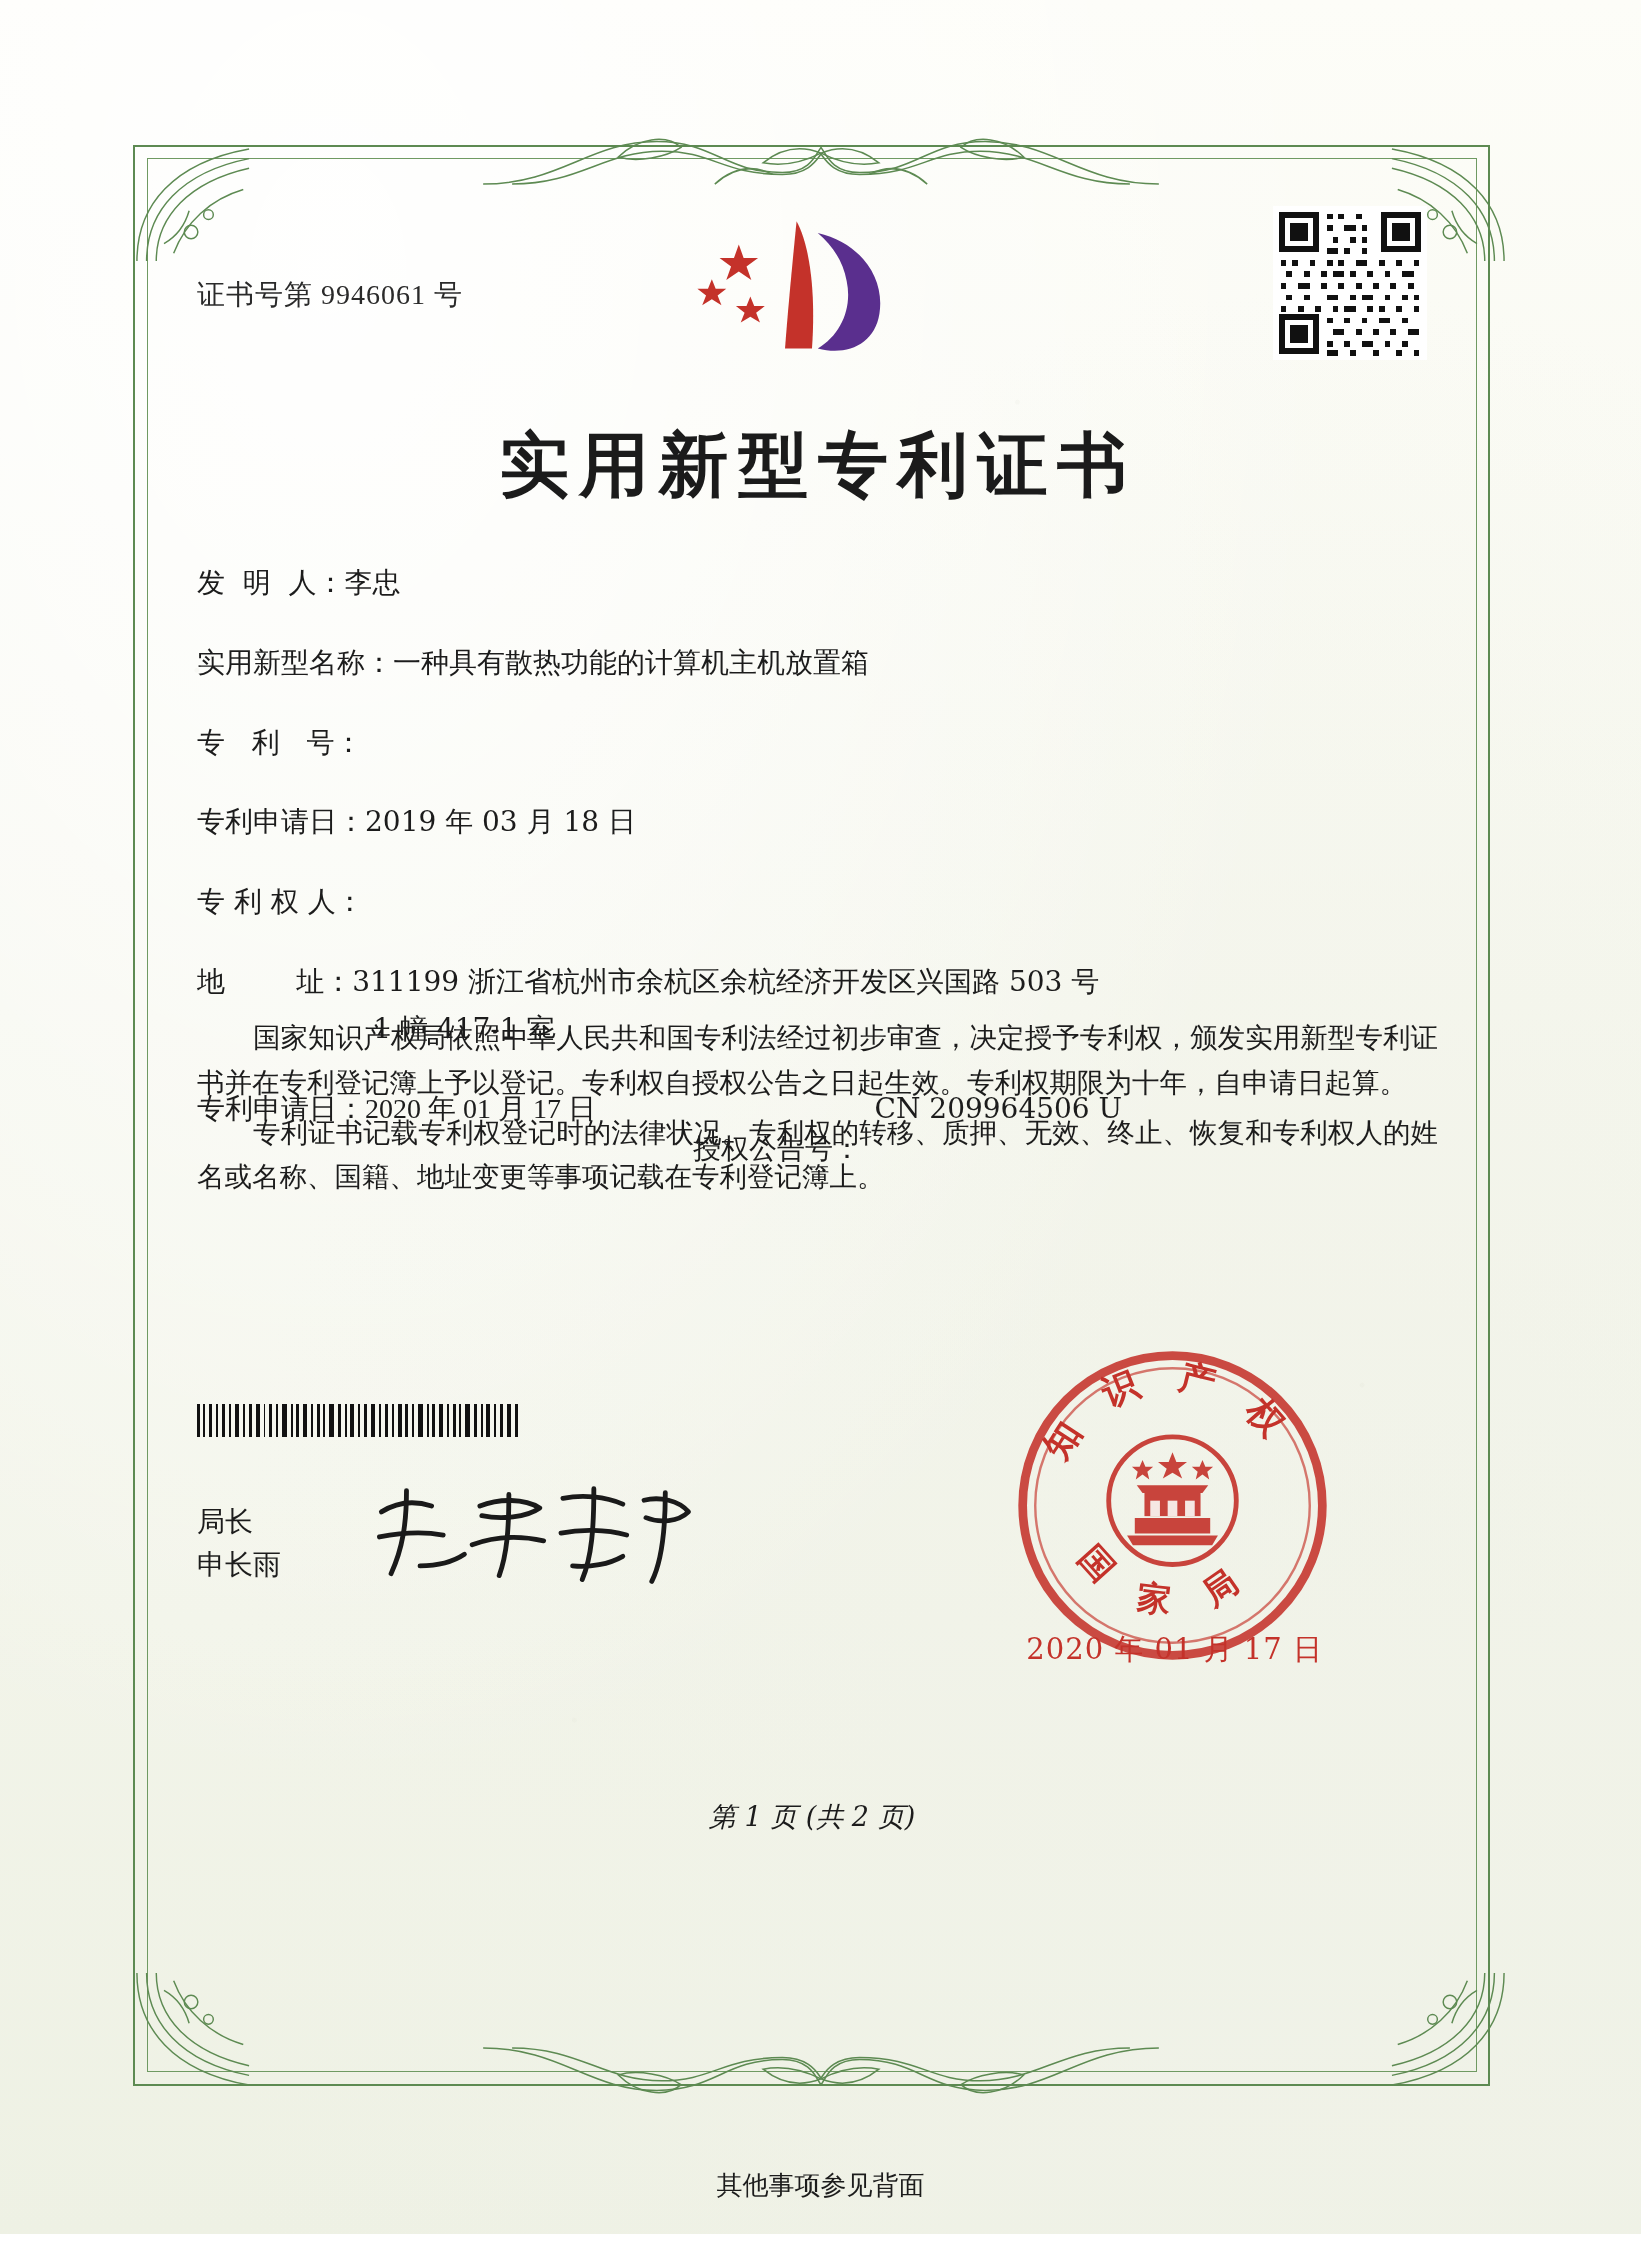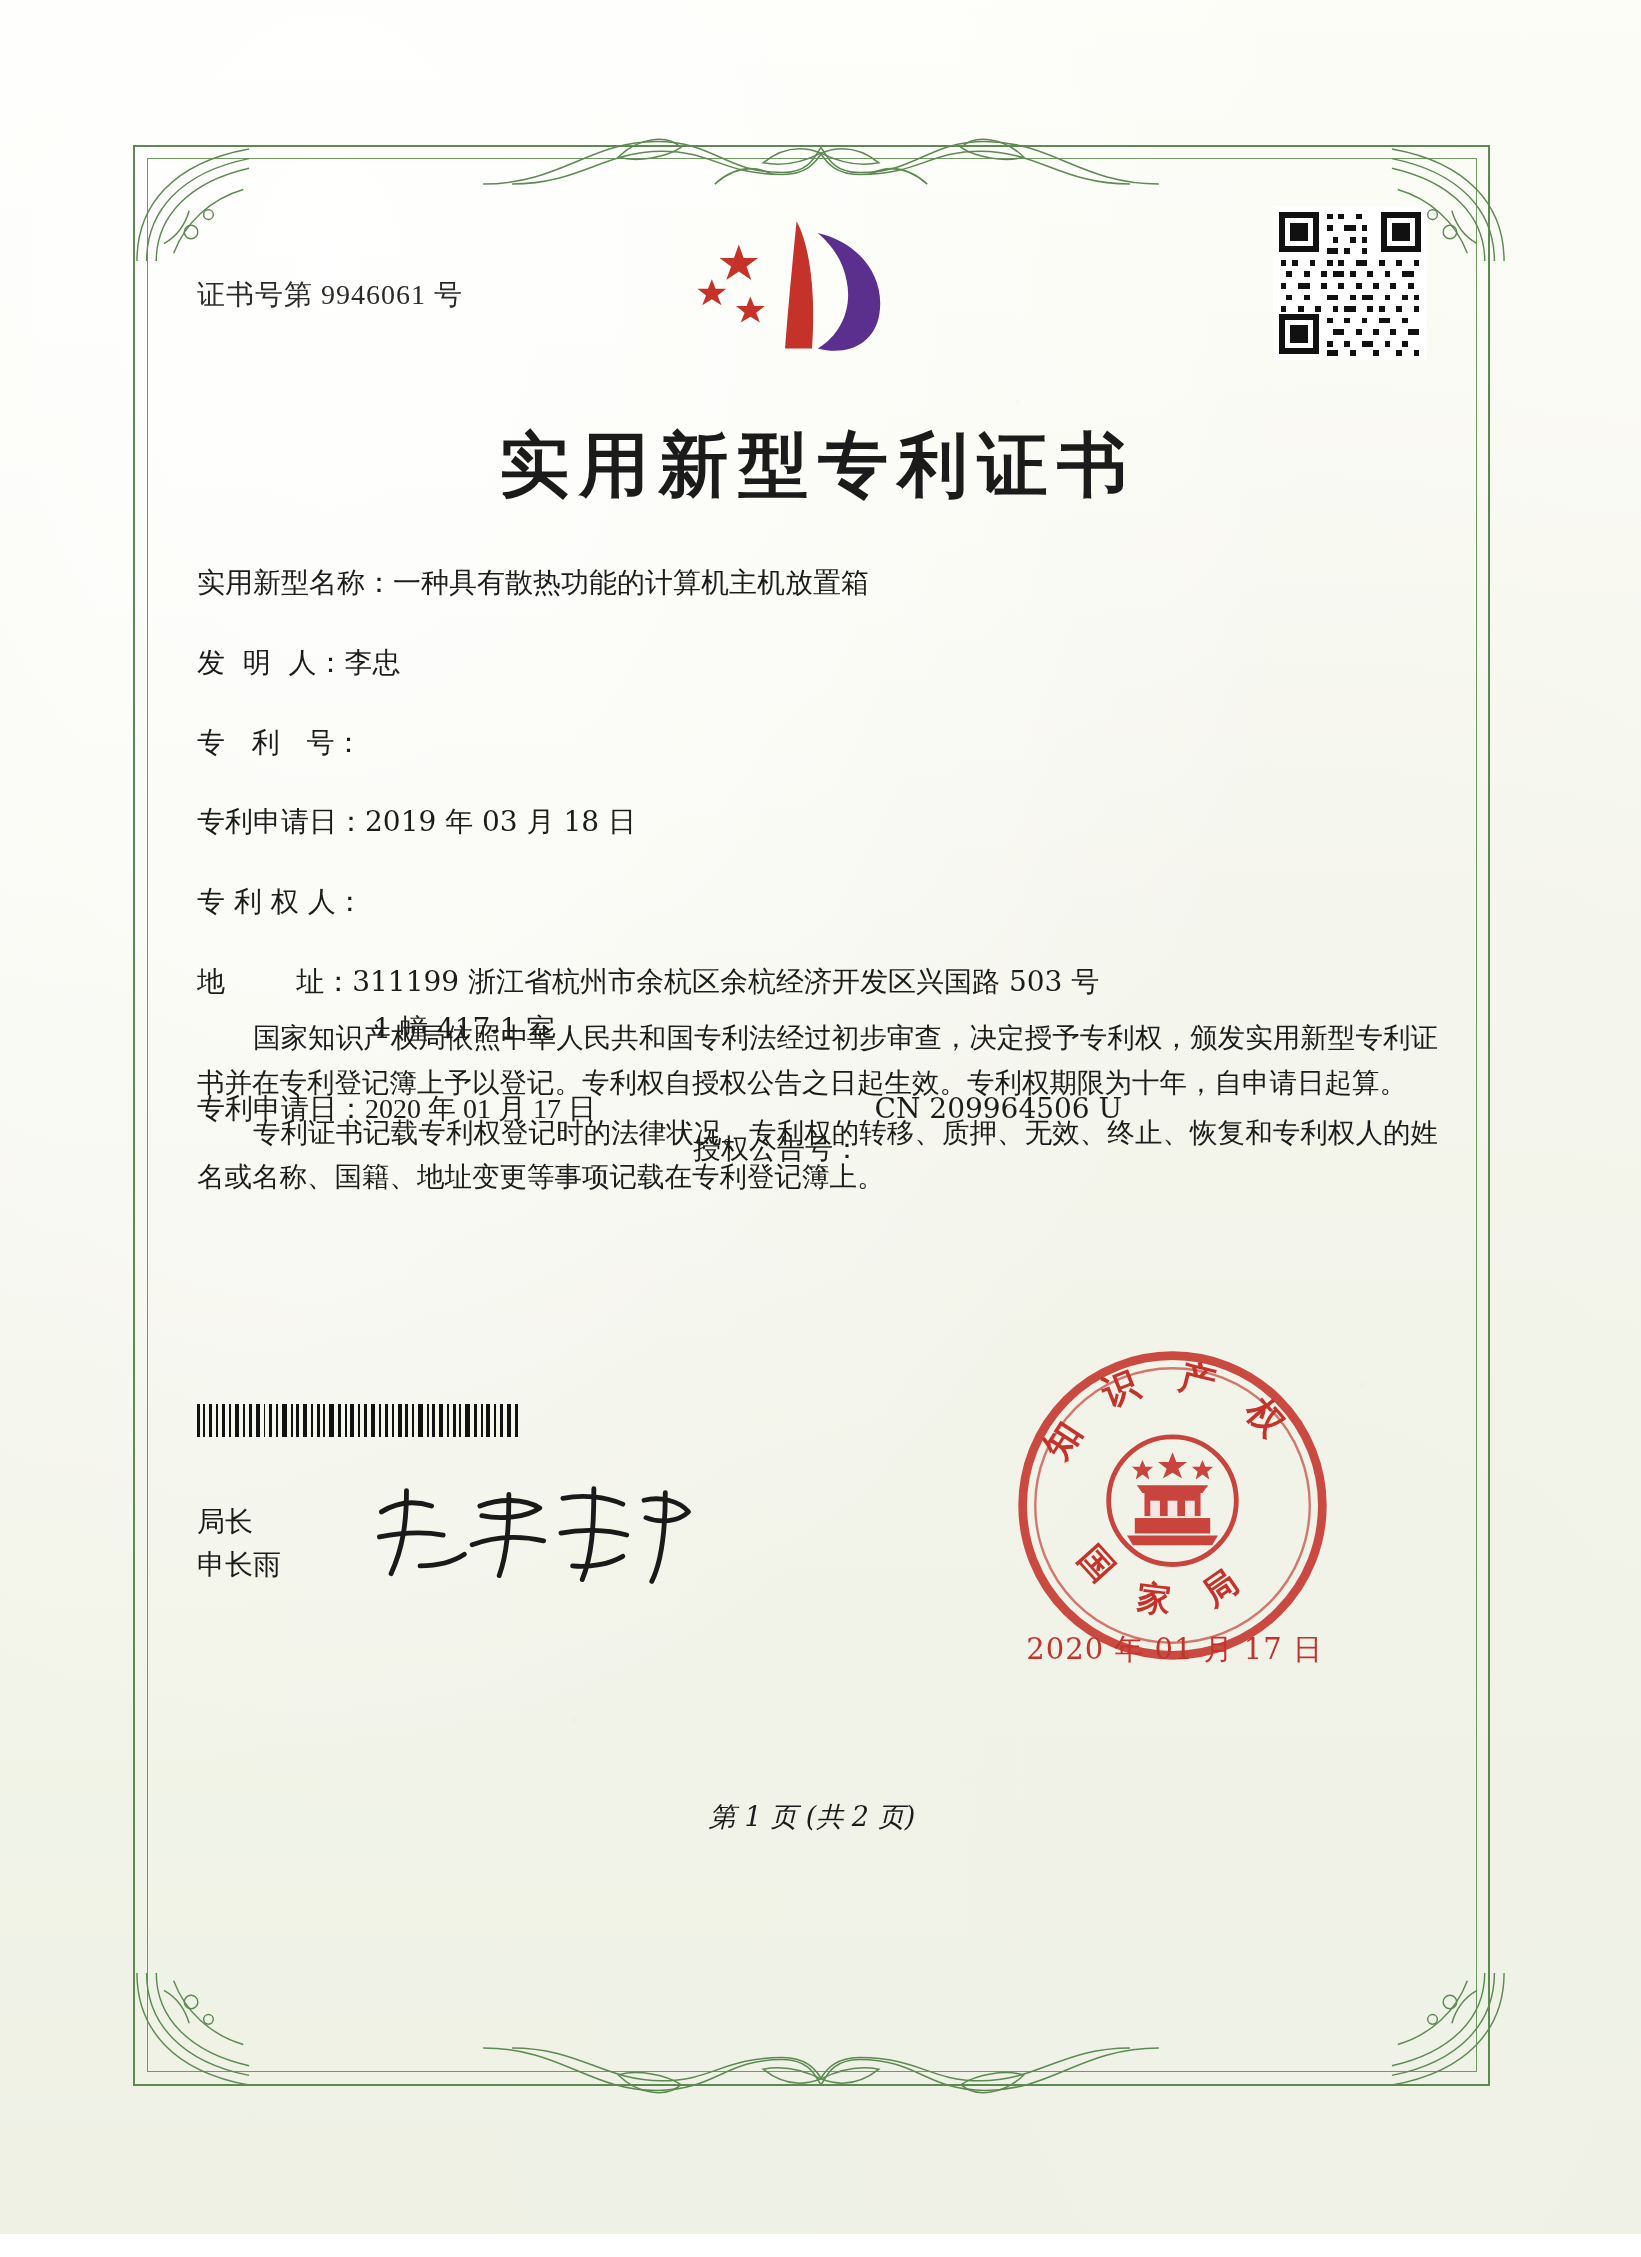--- a/index.html
+++ b/index.html
@@ -457,27 +457,27 @@
             <rect x="146" y="150" width="6" height="6"></rect>
         </g>
       </svg>
     </div>
 
     <div class="doc-title">实用新型专利证书</div>
 
     <div class="fields">
 
       <div class="field-row">
+        <span class="field-label">发  明  人：</span>
+        <span class="field-value">李忠</span>
+      </div>
+
+      <div class="field-row">
         <span class="field-label">实用新型名称：</span>
         <span class="field-value">一种具有散热功能的计算机主机放置箱</span>
-      </div>
-
-      <div class="field-row">
-        <span class="field-label">发  明  人：</span>
-        <span class="field-value">李忠</span>
       </div>
 
       <div class="field-row">
         <span class="field-label">专   利   号：</span>
       </div>
 
       <div class="field-row">
         <span class="field-label">专利申请日：</span>
         <span class="field-value">2019 年 03 月 18 日</span>
       </div>
@@ -620,14 +620,15 @@
           <textPath href="#arcBottom" startOffset="16%">国 家 局</textPath>
         </text>
       </svg>
     </div>
 
     <div class="seal-date">2020 年 01 月 17 日</div>
 
     <div class="page-footer">第 1 页 (共 2 页)</div>
   </div>
 
+  <div class="back-note">其他事项参见背面</div>
 </div>
 
 
 </body></html>

